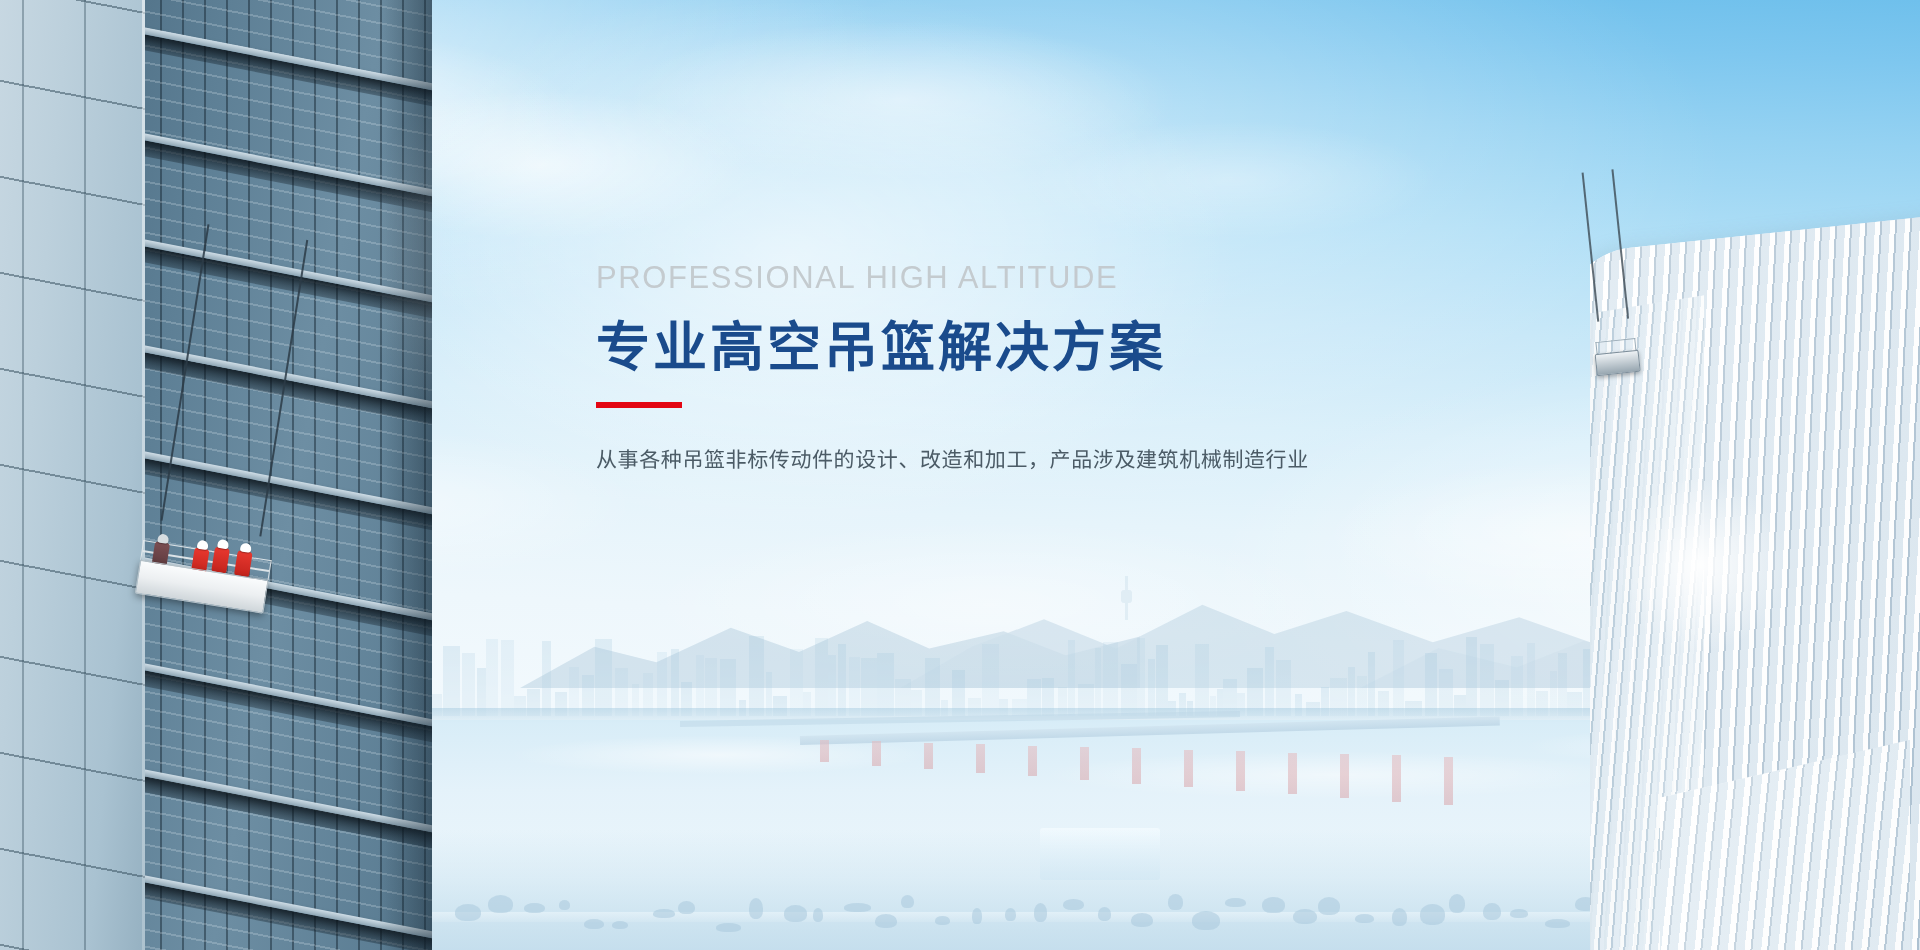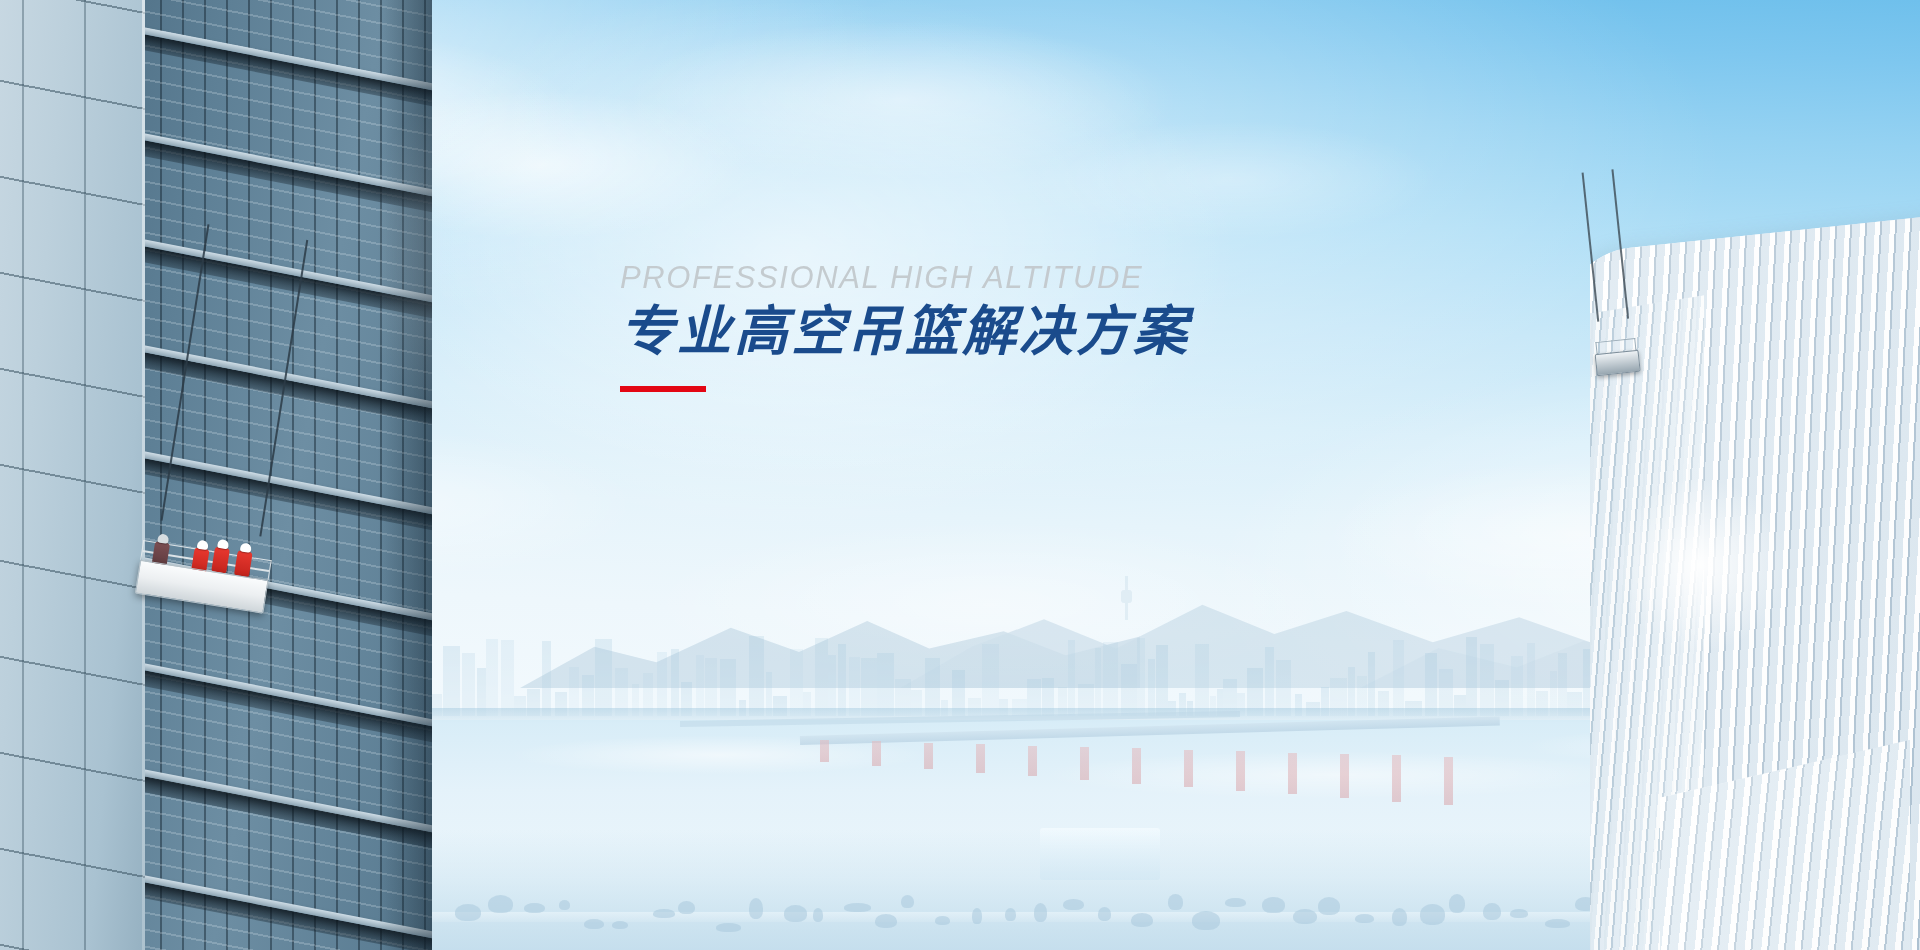--- a/index.html
+++ b/index.html
@@ -311,24 +311,23 @@
     box-shadow:0 2px 4px rgba(0,0,0,.3);
   }
   .g2-rail{
     position:absolute; left:2px; bottom:22px; width:40px; height:12px;
     border:1px solid #9bacb7; border-bottom:none;
   }
 
   
   .copy{
     position:absolute;
-    left:620px; top:258px;
+    left:596px; top:258px;
     width:920px;
     z-index:40;
-    font-style:italic;
   }
   .eyebrow{
     font-size:31px;
     line-height:40px;
     letter-spacing:1.6px;
     color:#c3c9cd;
     font-weight:400;
     text-transform:uppercase;
     opacity:.95;
     white-space:nowrap;
@@ -652,17 +651,18 @@
 
   <div class="gondola2">
     <div class="g2-rope" style="left:6px;  top:-150px; height:150px;"></div>
     <div class="g2-rope" style="left:36px; top:-150px; height:150px;"></div>
     <div class="g2-rail"></div>
     <div class="g2-body"></div>
   </div>
 
   <div class="copy">
     <div class="eyebrow">PROFESSIONAL HIGH ALTITUDE</div>
-    <div class="headline" style="margin-top:0">专业高空吊篮解决方案</div>
+    <div class="headline" style="margin-top:16px">专业高空吊篮解决方案</div>
     <div class="rule"></div>
+    <div class="lede">从事各种吊篮非标传动件的设计、改造和加工，产品涉及建筑机械制造行业</div>
   </div>
 
 </div>
 
 </body></html>

